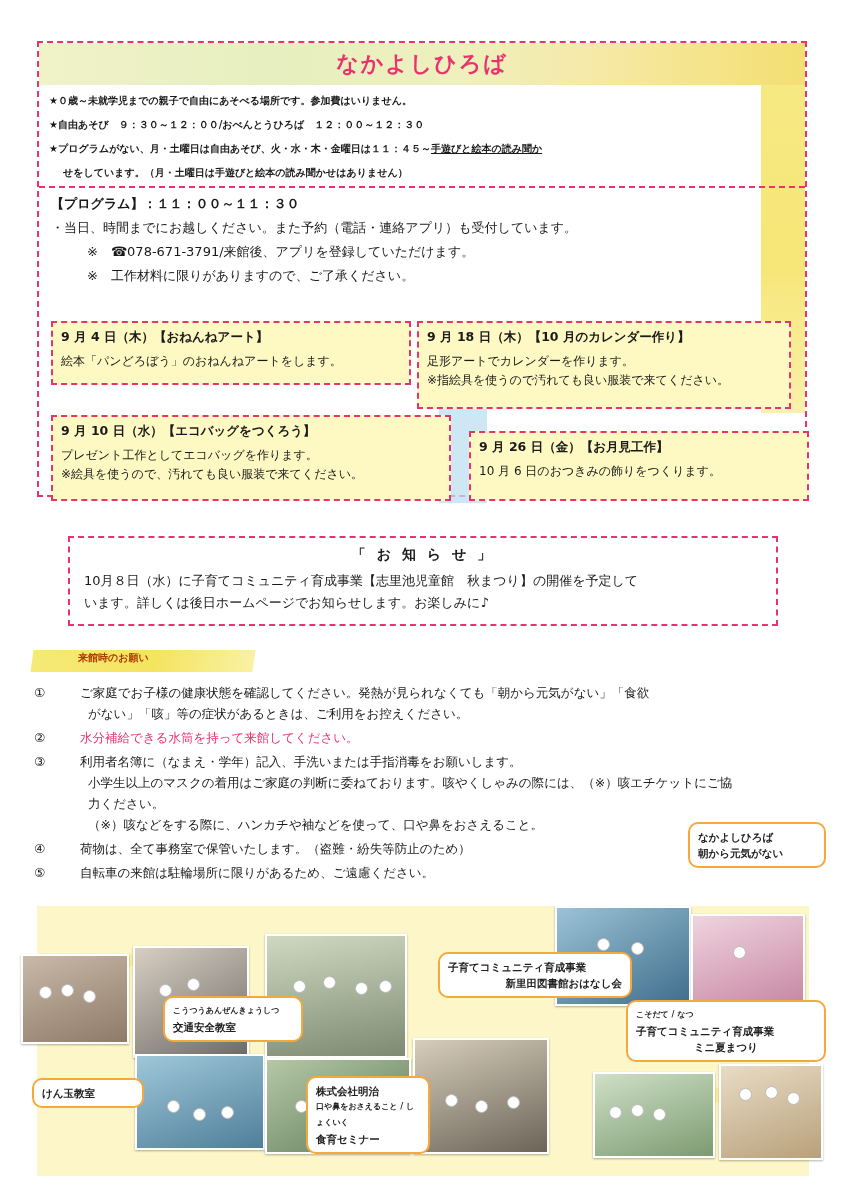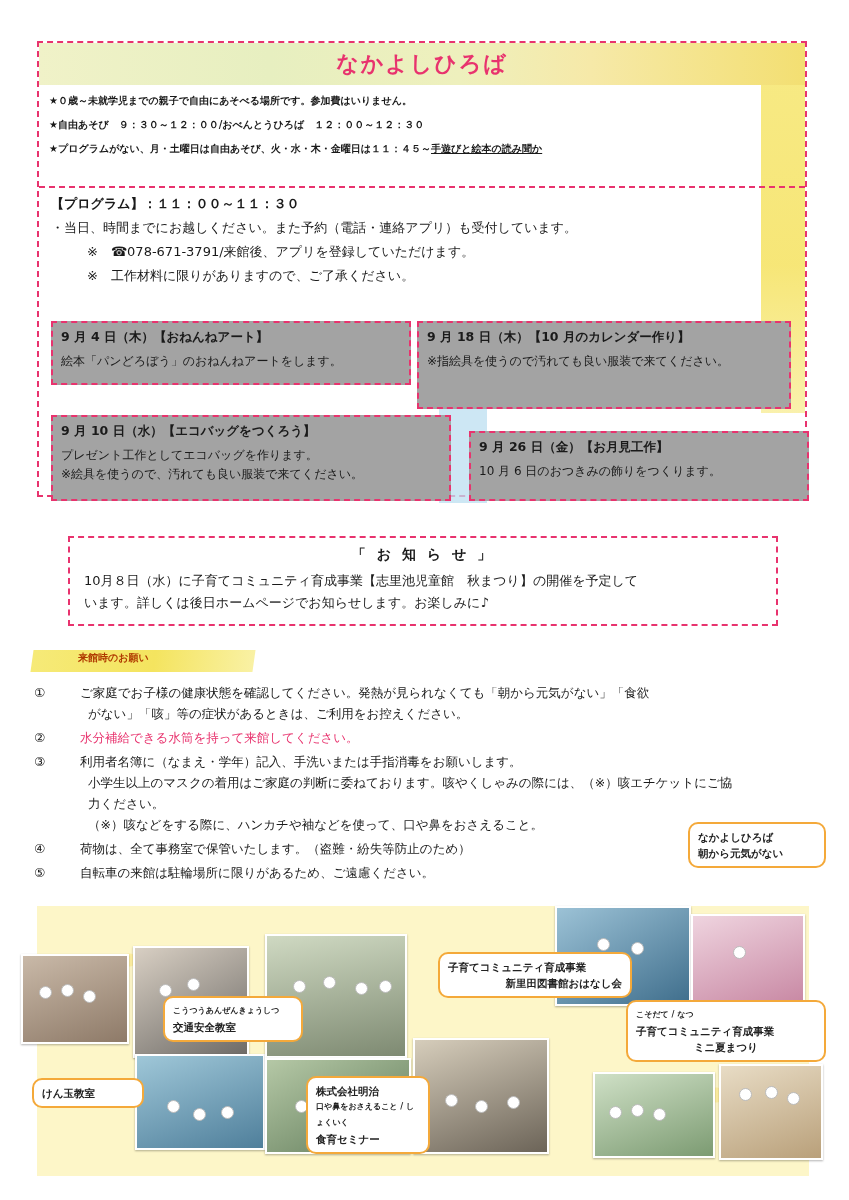--- a/index.html
+++ b/index.html
@@ -45,21 +45,21 @@
     border-top:2px dashed #e8336e;
   }
   .sec2{position:absolute;left:12px;top:150px;width:730px;font-size:13px;line-height:22px;}
   .sec2 .row{margin-bottom:2px;font-family:"DejaVu Sans",sans-serif;}
   .sec2 .b{font-weight:bold;}
   .indent2{padding-left:36px;}
 
   
   .ev{
     position:absolute;border:2px dashed #e8336e;box-sizing:border-box;
-    background:#a3a3a3;padding:6px 8px;
+    background:#fef9c3;padding:6px 8px;
   }
   .ev .hd{font-size:12.5px;font-weight:bold;margin-bottom:6px;font-family:"DejaVu Sans",sans-serif;}
   .ev .bd{font-size:12px;line-height:19px;font-family:"DejaVu Sans",sans-serif;}
   #ev1{left:12px;top:278px;width:360px;height:64px;}
   #ev2{left:378px;top:278px;width:374px;height:88px;}
   #ev3{left:12px;top:372px;width:400px;height:86px;}
   #ev4{left:430px;top:388px;width:340px;height:70px;}
 
   
   .notice{
@@ -130,38 +130,40 @@
     <div class="blue-strip"></div>
 
     <div class="title-band">
       <div class="title">なかよしひろば</div>
     </div>
 
     <div class="sec1">
       <div class="starline l">★０歳～未就学児までの親子で自由にあそべる場所です。参加費はいりません。</div>
       <div class="starline l">★自由あそび　９：３０～１２：００/おべんとうひろば　１２：００～１２：３０</div>
       <div class="starline l"><span>★プログラムがない、月・土曜日は自由あそび、火・水・木・金曜日は１１：４５～<span class="u">手遊びと絵本の読み聞か</span></span></div>
+      <div class="starline l" style="padding-left:14px;">せをしています。（月・土曜日は手遊びと絵本の読み聞かせはありません）</div>
     </div>
 
     <div class="divider"></div>
 
     <div class="sec2">
       <div class="row b">【プログラム】：１１：００～１１：３０</div>
       <div class="row">・当日、時間までにお越しください。また予約（電話・連絡アプリ）も受付しています。</div>
       <div class="row indent2">※　☎078-671-3791/来館後、アプリを登録していただけます。</div>
       <div class="row indent2">※　工作材料に限りがありますので、ご了承ください。</div>
     </div>
 
     <div class="ev" id="ev1">
       <div class="hd">9 月 4 日（木）【おねんねアート】</div>
       <div class="bd">絵本「パンどろぼう」のおねんねアートをします。</div>
     </div>
 
     <div class="ev" id="ev2">
       <div class="hd">9 月 18 日（木）【10 月のカレンダー作り】</div>
+      <div class="bd">足形アートでカレンダーを作ります。</div>
       <div class="bd">※指絵具を使うので汚れても良い服装で来てください。</div>
     </div>
 
     <div class="ev" id="ev3">
       <div class="hd">9 月 10 日（水）【エコバッグをつくろう】</div>
       <div class="bd">プレゼント工作としてエコバッグを作ります。</div>
       <div class="bd">※絵具を使うので、汚れても良い服装で来てください。</div>
     </div>
 
     <div class="ev" id="ev4">

